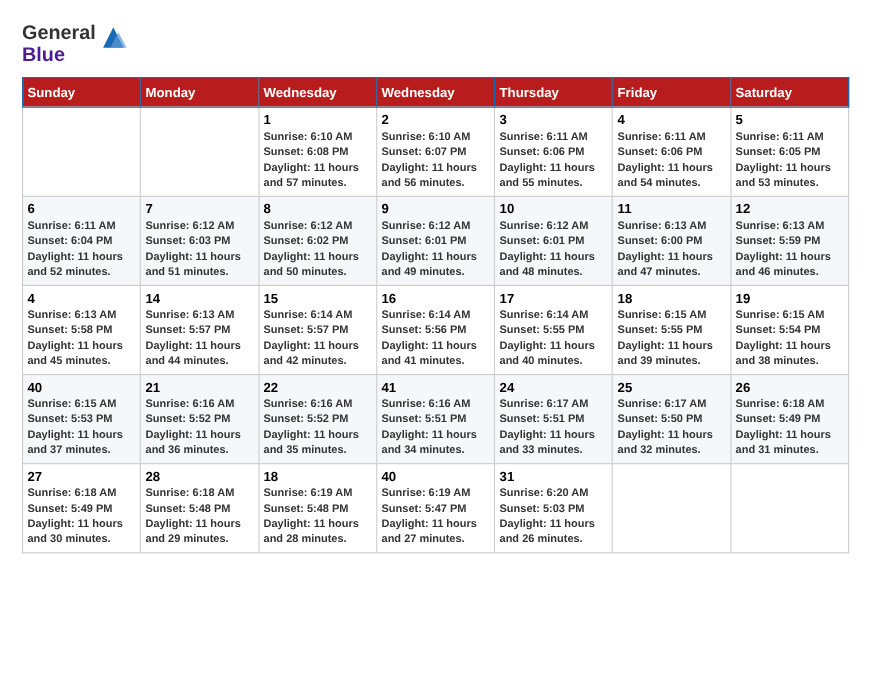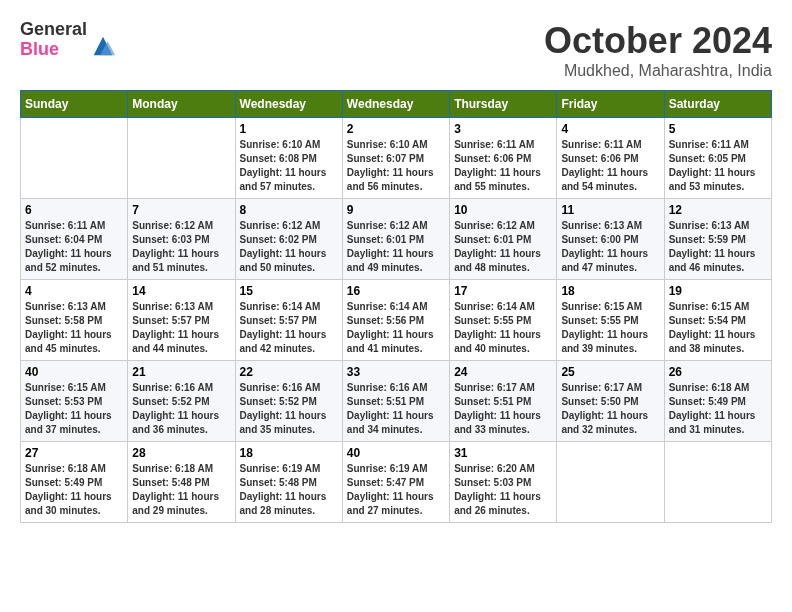--- a/index.html
+++ b/index.html
@@ -11,36 +11,36 @@
       padding: 20px;
     }
     .header {
       display: flex;
       justify-content: space-between;
       align-items: flex-start;
       margin-bottom: 10px;
     }
     .logo {
       display: flex;
-      align-items: flex-end;
+      align-items: flex-start;
     }
     .logo-text {
       display: flex;
       flex-direction: column;
       line-height: 1.1;
     }
     .logo-general {
       font-size: 18px;
       font-weight: bold;
       color: #333;
     }
     .logo-blue {
       font-size: 18px;
       font-weight: bold;
-      color: #ec4899;
+      color: #4c1d95;
     }
     .logo-icon {
       width: 28px;
       height: 28px;
       margin-left: 2px;
     }
     .title-block {
       text-align: right;
     }
     .month-title {
@@ -51,21 +51,21 @@
     .location {
       font-size: 16px;
       color: #555;
     }
     .calendar {
       width: 100%;
       border-collapse: collapse;
       font-size: 11px;
     }
     .calendar th {
-      background-color: #4d7c0f;
+      background-color: #b91c1c;
       color: #fff;
       padding: 6px 4px;
       text-align: left;
       font-size: 12px;
       font-weight: bold;
       border: 1px solid #1a6bb5;
     }
     .calendar td {
       border: 1px solid #ccc;
       vertical-align: top;
@@ -98,24 +98,20 @@
   <div class="logo">
     <div class="logo-text">
       <span class="logo-general">General</span>
       <span class="logo-blue">Blue</span>
     </div>
     <svg class="logo-icon" viewBox="0 0 30 30">
       <polygon points="5,25 15,5 25,25" fill="#1a6bb5"></polygon>
       <polygon points="12,25 20,10 28,25" fill="#5b9bd5" opacity="0.7"></polygon>
     </svg>
   </div>
-  <div class="title-block">
-    <div class="month-title">October 2024</div>
-    <div class="location">Mudkhed, Maharashtra, India</div>
-  </div>
 </div>
 
 <table class="calendar">
   <thead>
     <tr id="header-row">
         <th>Sunday</th>
         <th>Monday</th>
         <th>Wednesday</th>
         <th>Wednesday</th>
         <th>Thursday</th>
@@ -259,21 +255,21 @@
 Sunset: 5:52 PM
 Daylight: 11 hours and 36 minutes.</div>
         </td>
         <td>
           <span class="day-number">22</span>
           <div class="day-info" style="white-space: pre-line;">Sunrise: 6:16 AM
 Sunset: 5:52 PM
 Daylight: 11 hours and 35 minutes.</div>
         </td>
         <td>
-          <span class="day-number">33</span>
+          <span class="day-number">41</span>
           <div class="day-info" style="white-space: pre-line;">Sunrise: 6:16 AM
 Sunset: 5:51 PM
 Daylight: 11 hours and 34 minutes.</div>
         </td>
         <td>
           <span class="day-number">24</span>
           <div class="day-info" style="white-space: pre-line;">Sunrise: 6:17 AM
 Sunset: 5:51 PM
 Daylight: 11 hours and 33 minutes.</div>
         </td>

